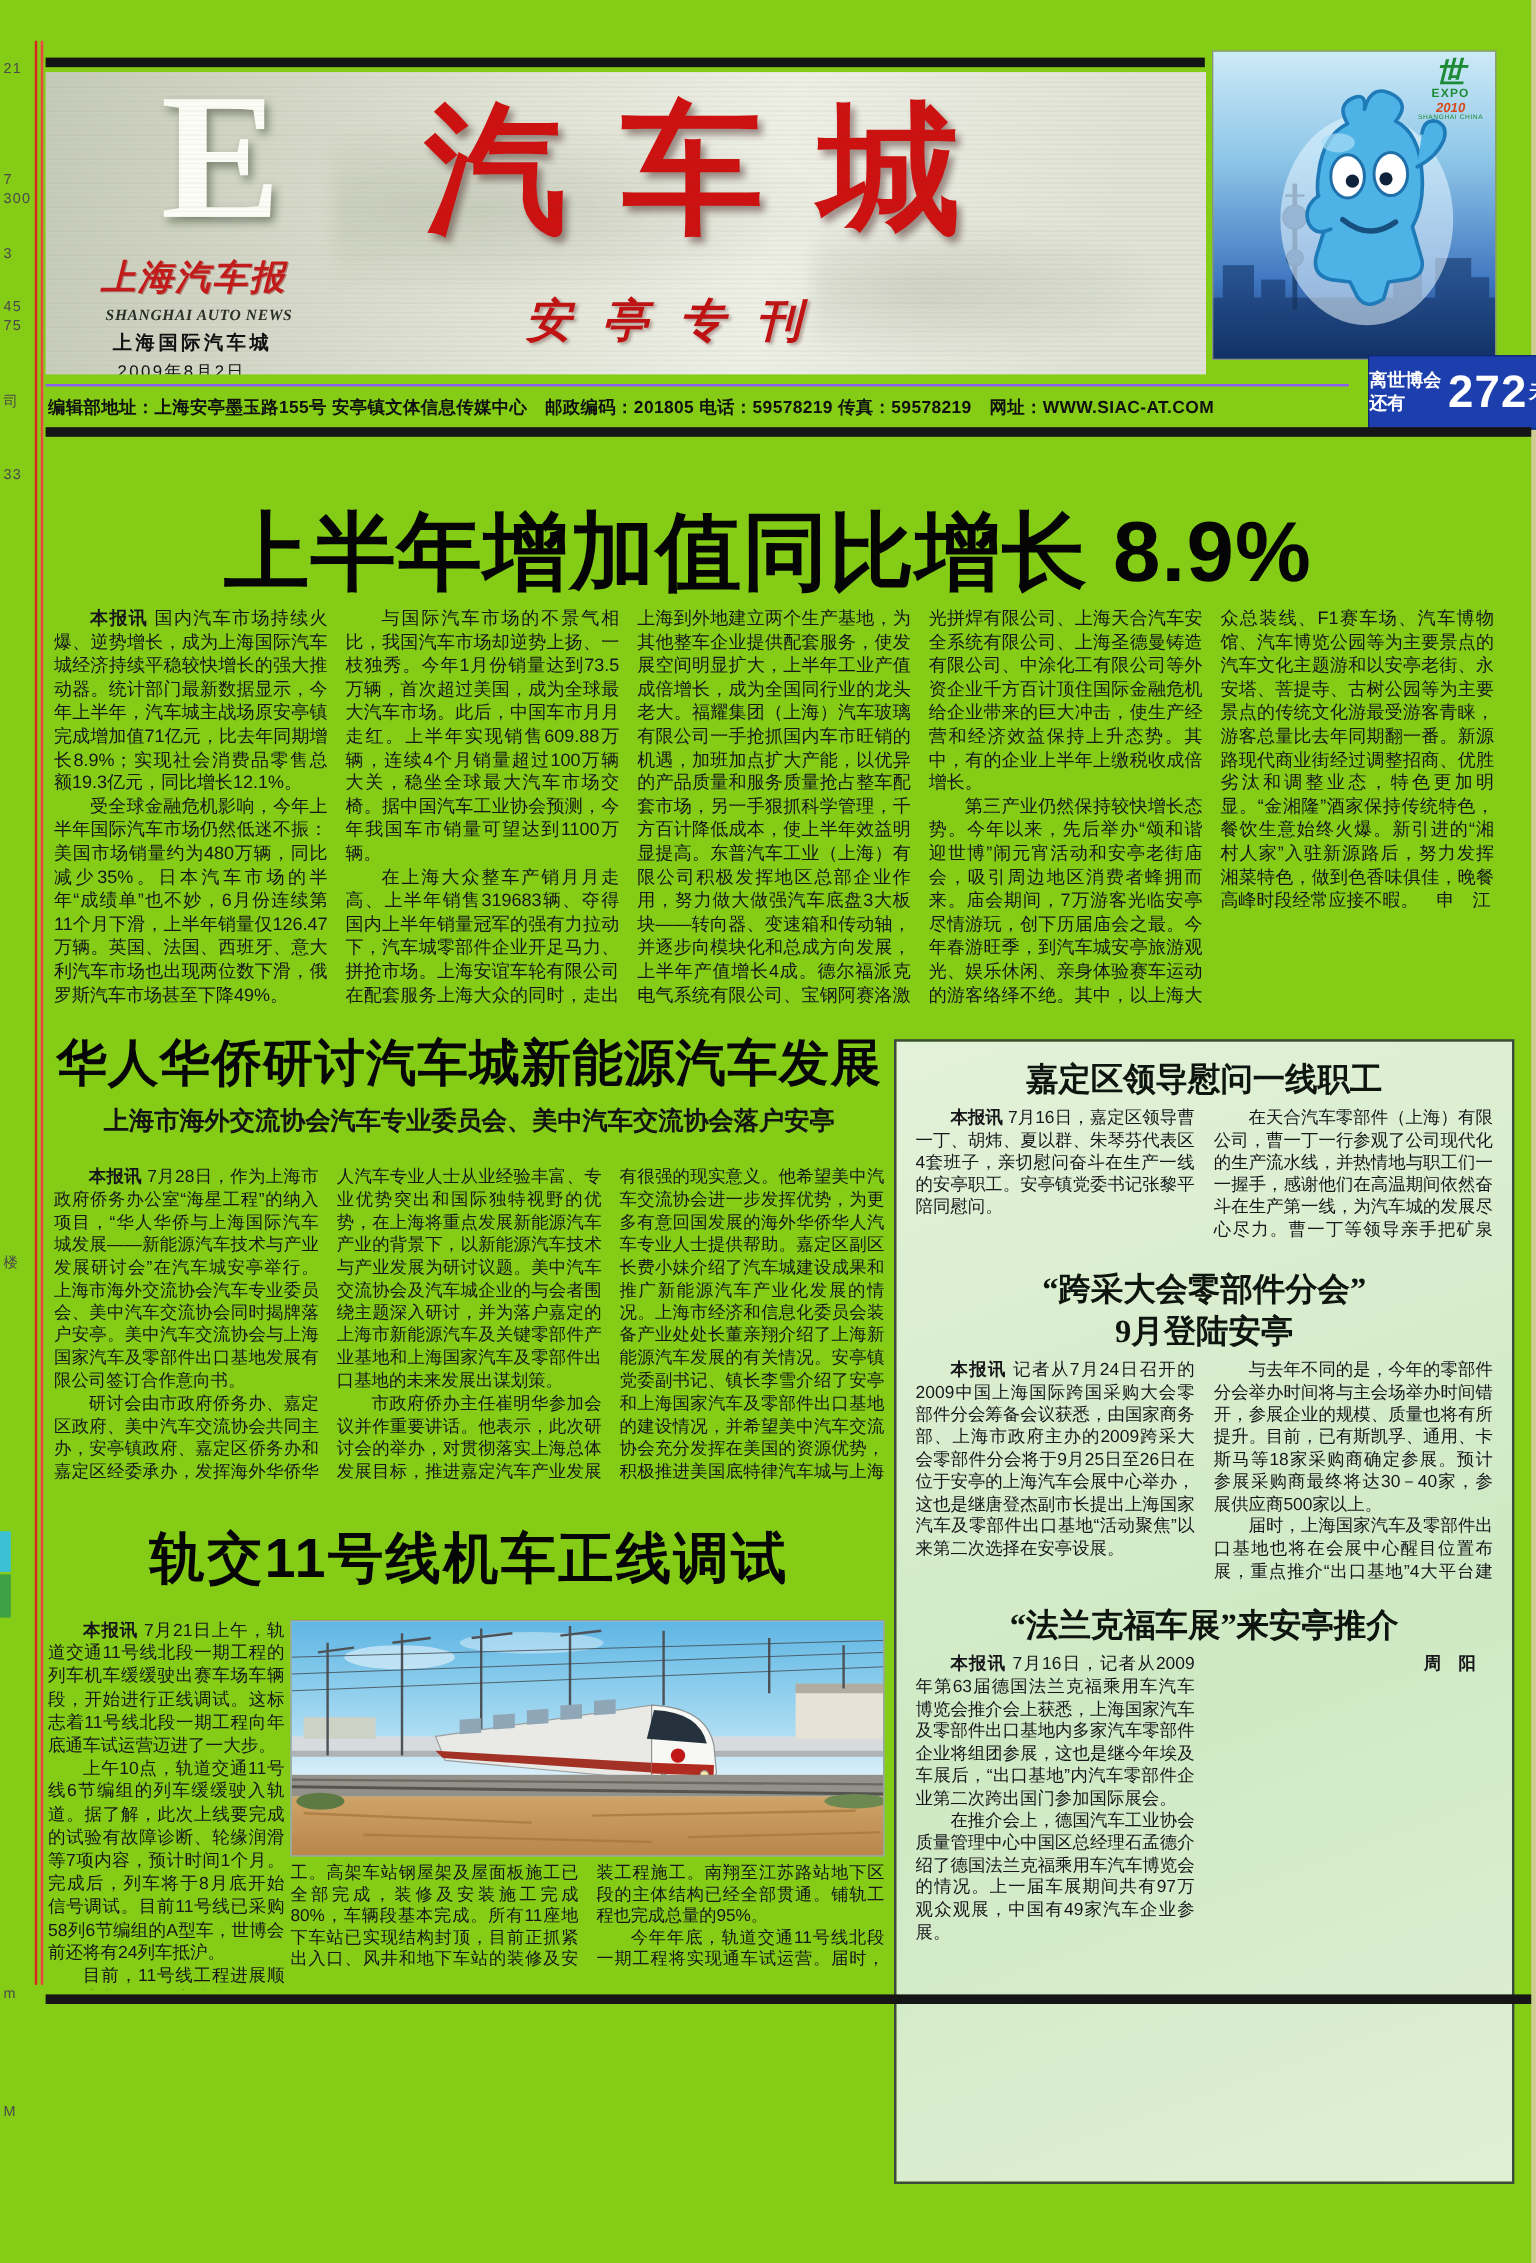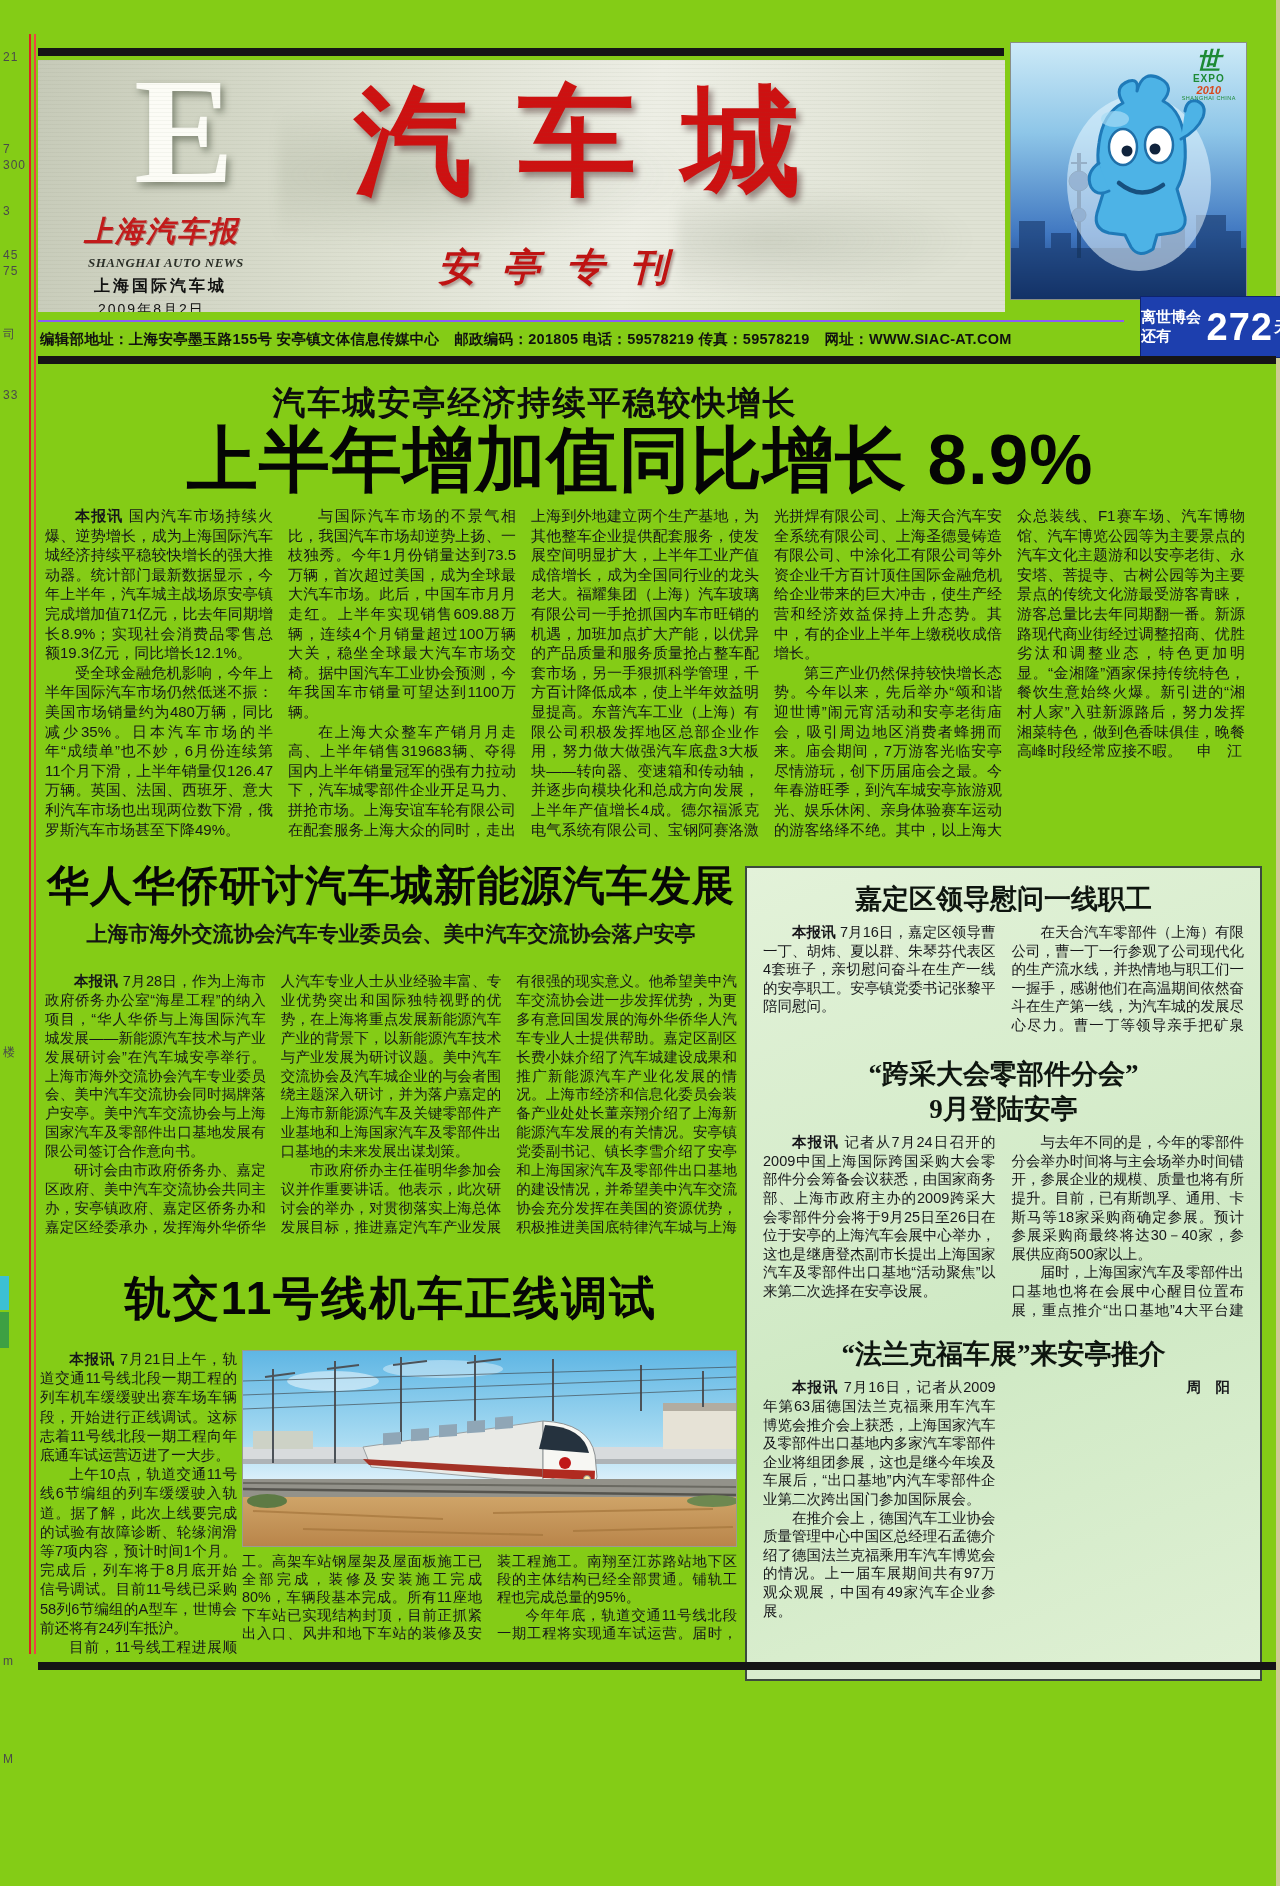--- a/index.html
+++ b/index.html
@@ -76,21 +76,21 @@
     column-fill:auto;font-size:15px;line-height:19.6px;overflow:hidden;}
   
   #ov-headline{left:45px;top:858px;width:692px;text-align:center;font-size:42px;
     font-weight:700;letter-spacing:1px;color:#070707;white-space:nowrap;}
   #ov-subtitle{left:45px;top:920px;width:692px;text-align:center;
     font-family:"Liberation Serif",serif;font-weight:bold;font-size:21px;color:#141414;}
   #ov-body{left:45px;top:972px;width:692px;height:274px;column-count:3;column-gap:15px;
     column-fill:auto;font-size:14.5px;line-height:18.9px;overflow:hidden;}
   .sig{text-align:right;padding-right:14px;font-weight:bold;text-indent:0;}
   
-  #greenbox{left:745px;top:866px;width:517px;height:815px;box-sizing:border-box;
+  #greenbox{left:745px;top:866px;width:517px;height:954px;box-sizing:border-box;
     border:2px solid #3c4a3e;background:linear-gradient(160deg,#e3f2d9,#cfe9c4 55%,#dff0d4);
     padding:10px 16px;overflow:hidden;}
   .box-title{font-family:"Liberation Serif","DejaVu Serif",serif;font-weight:bold;
     text-align:center;font-size:27px;line-height:1.3;color:#0e150f;white-space:pre-line;
     margin:4px 0 6px 0;}
   .box-body{column-count:2;column-gap:16px;column-fill:auto;font-size:14.5px;
     line-height:18.6px;overflow:hidden;}
   #box-body-0{height:130px;}
   #box-body-1{height:200px;}
   #box-body-2{height:252px;}
@@ -187,21 +187,20 @@
     <span id="cd-prefix">离世博会还有</span>
     <span id="cd-days">272</span>
     <span id="cd-suffix">天</span>
   </div>
 
   <div class="abs" id="address-row">
     <span>编辑部地址：上海安亭墨玉路155号 安亭镇文体信息传媒中心　邮政编码：201805 电话：59578219 传真：59578219　网址：WWW.SIAC-AT.COM</span>
   </div>
   <div class="abs" id="rule-mid"></div>
 
-  <div class="abs" id="kicker">汽车城安亭经济持续平稳较快增长</div>
   <div class="abs" id="headline">上半年增加值同比增长 8.9%</div>
   <div class="abs bodytext" id="main-body">
       <p><b>本报讯</b> 国内汽车市场持续火爆、逆势增长，成为上海国际汽车城经济持续平稳较快增长的强大推动器。统计部门最新数据显示，今年上半年，汽车城主战场原安亭镇完成增加值71亿元，比去年同期增长8.9%；实现社会消费品零售总额19.3亿元，同比增长12.1%。</p>
       <p>受全球金融危机影响，今年上半年国际汽车市场仍然低迷不振：美国市场销量约为480万辆，同比减少35%。日本汽车市场的半年“成绩单”也不妙，6月份连续第11个月下滑，上半年销量仅126.47万辆。英国、法国、西班牙、意大利汽车市场也出现两位数下滑，俄罗斯汽车市场甚至下降49%。</p>
       <p>与国际汽车市场的不景气相比，我国汽车市场却逆势上扬、一枝独秀。今年1月份销量达到73.5万辆，首次超过美国，成为全球最大汽车市场。此后，中国车市月月走红。上半年实现销售609.88万辆，连续4个月销量超过100万辆大关，稳坐全球最大汽车市场交椅。据中国汽车工业协会预测，今年我国车市销量可望达到1100万辆。</p>
       <p>在上海大众整车产销月月走高、上半年销售319683辆、夺得国内上半年销量冠军的强有力拉动下，汽车城零部件企业开足马力、拼抢市场。上海安谊车轮有限公司在配套服务上海大众的同时，走出上海到外地建立两个生产基地，为其他整车企业提供配套服务，使发展空间明显扩大，上半年工业产值成倍增长，成为全国同行业的龙头老大。福耀集团（上海）汽车玻璃有限公司一手抢抓国内车市旺销的机遇，加班加点扩大产能，以优异的产品质量和服务质量抢占整车配套市场，另一手狠抓科学管理，千方百计降低成本，使上半年效益明显提高。东普汽车工业（上海）有限公司积极发挥地区总部企业作用，努力做大做强汽车底盘3大板块——转向器、变速箱和传动轴，并逐步向模块化和总成方向发展，上半年产值增长4成。德尔福派克电气系统有限公司、宝钢阿赛洛激光拼焊有限公司、上海天合汽车安全系统有限公司、上海圣德曼铸造有限公司、中涂化工有限公司等外资企业千方百计顶住国际金融危机给企业带来的巨大冲击，使生产经营和经济效益保持上升态势。其中，有的企业上半年上缴税收成倍增长。</p>
       <p>第三产业仍然保持较快增长态势。今年以来，先后举办“颂和谐迎世博”闹元宵活动和安亭老街庙会，吸引周边地区消费者蜂拥而来。庙会期间，7万游客光临安亭尽情游玩，创下历届庙会之最。今年春游旺季，到汽车城安亭旅游观光、娱乐休闲、亲身体验赛车运动的游客络绎不绝。其中，以上海大众总装线、F1赛车场、汽车博物馆、汽车博览公园等为主要景点的汽车文化主题游和以安亭老街、永安塔、菩提寺、古树公园等为主要景点的传统文化游最受游客青睐，游客总量比去年同期翻一番。新源路现代商业街经过调整招商、优胜劣汰和调整业态，特色更加明显。“金湘隆”酒家保持传统特色，餐饮生意始终火爆。新引进的“湘村人家”入驻新源路后，努力发挥湘菜特色，做到色香味俱佳，晚餐高峰时段经常应接不暇。　申　江</p>
     </div>
 
   <div class="abs" id="ov-headline">华人华侨研讨汽车城新能源汽车发展</div>

